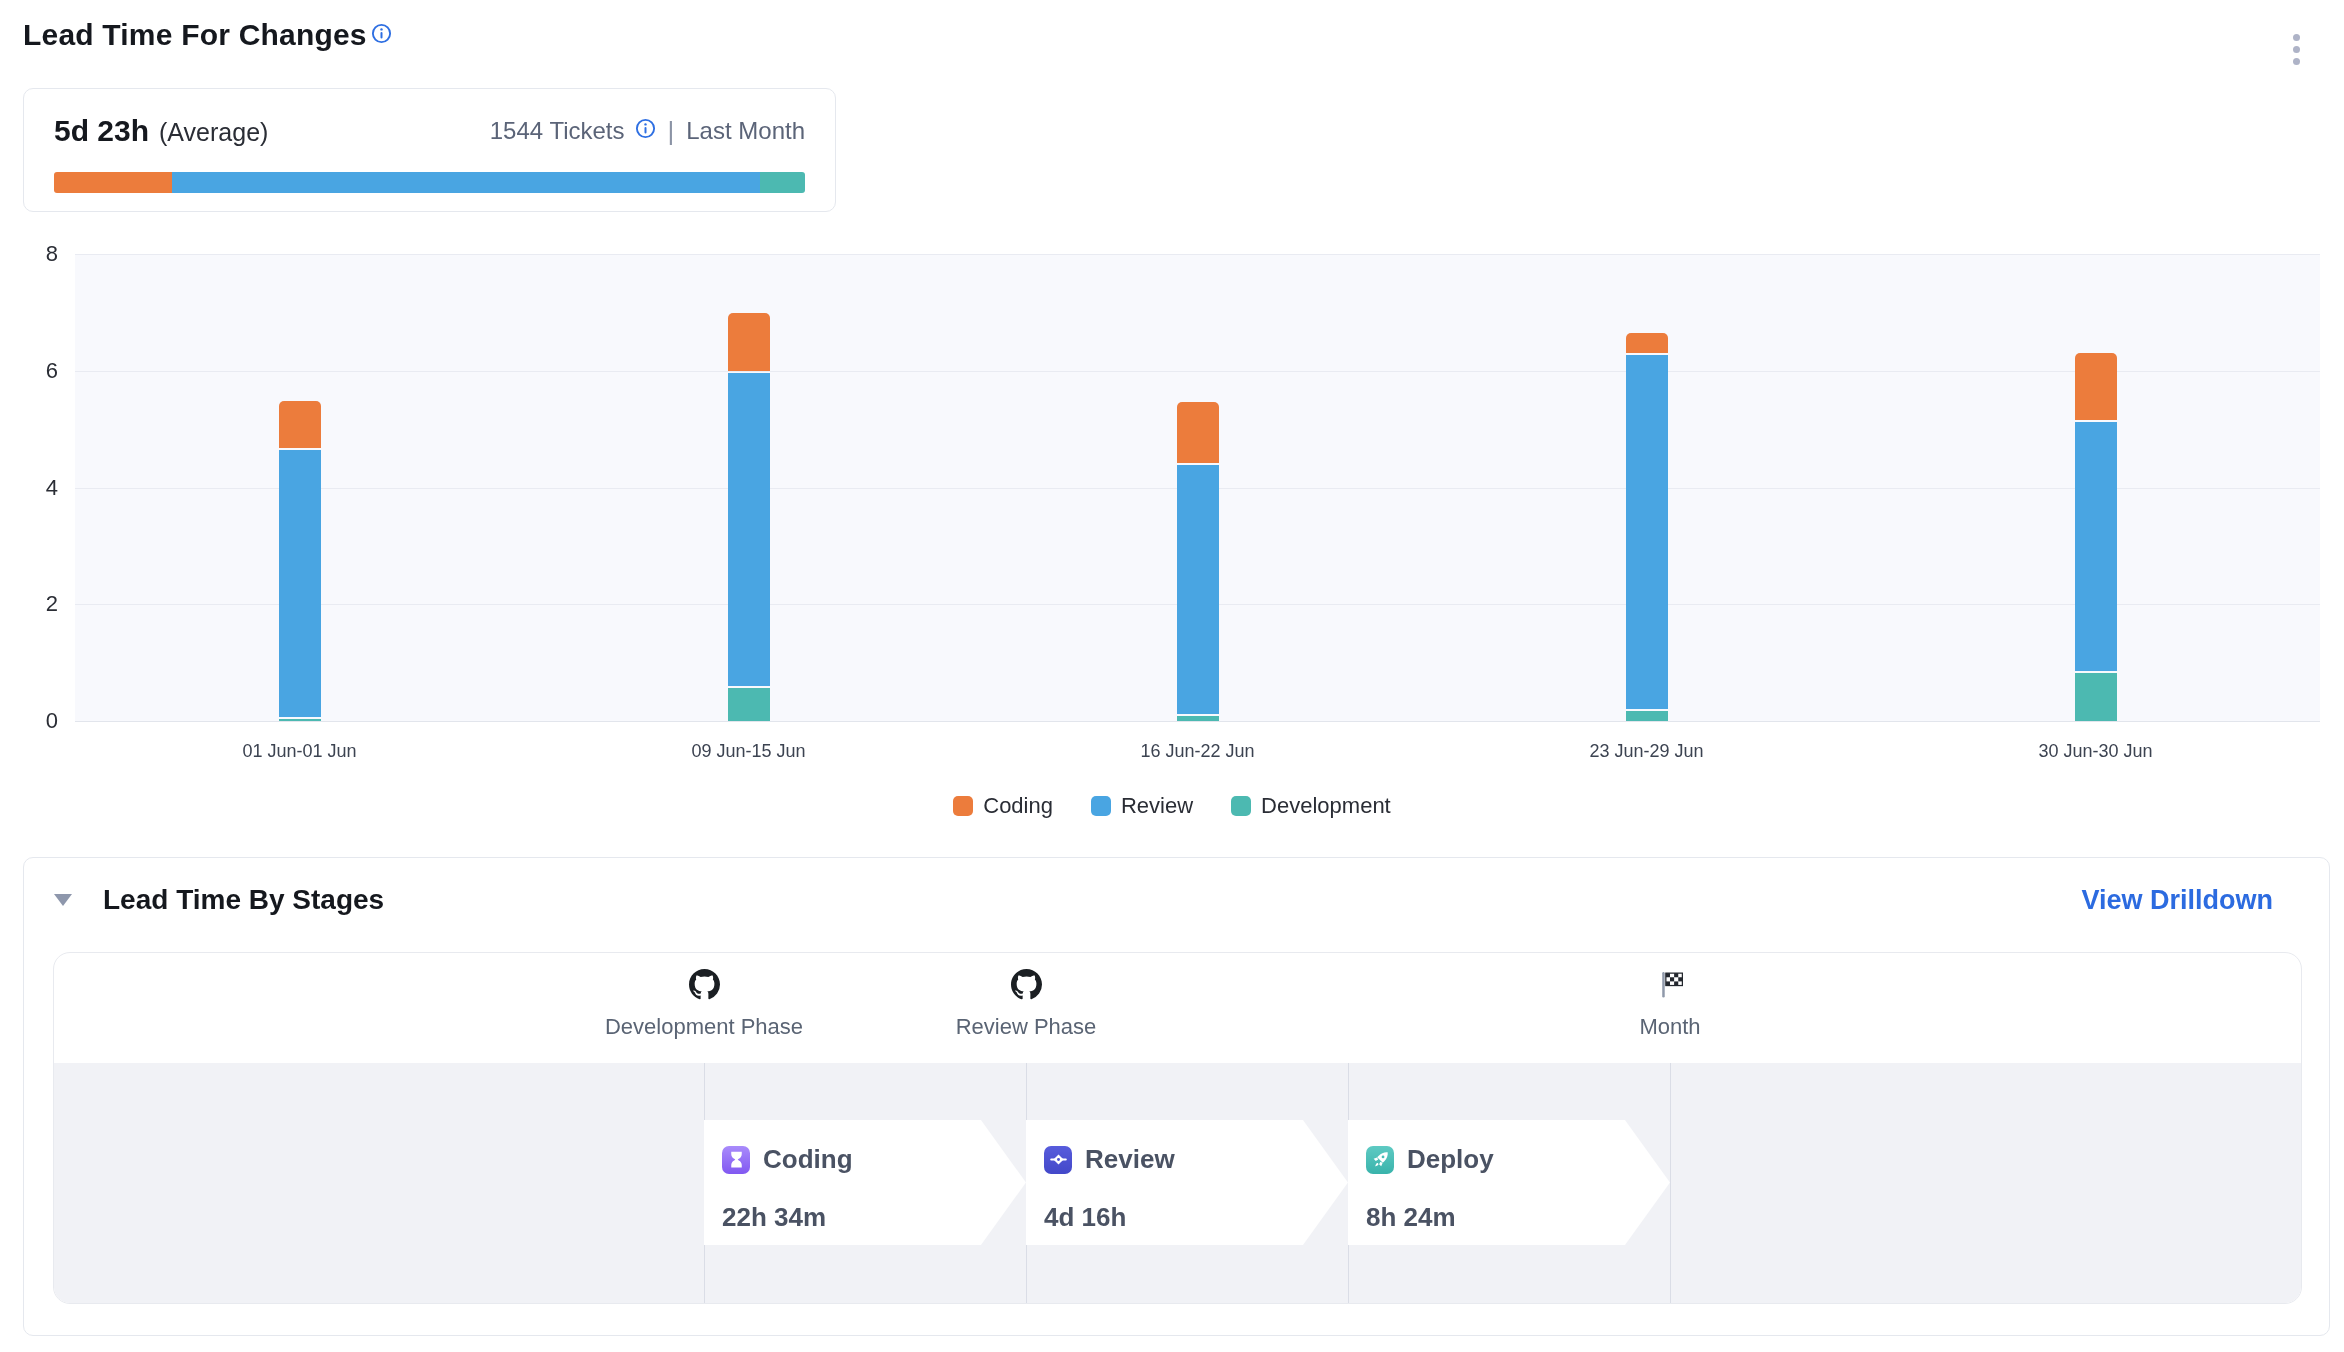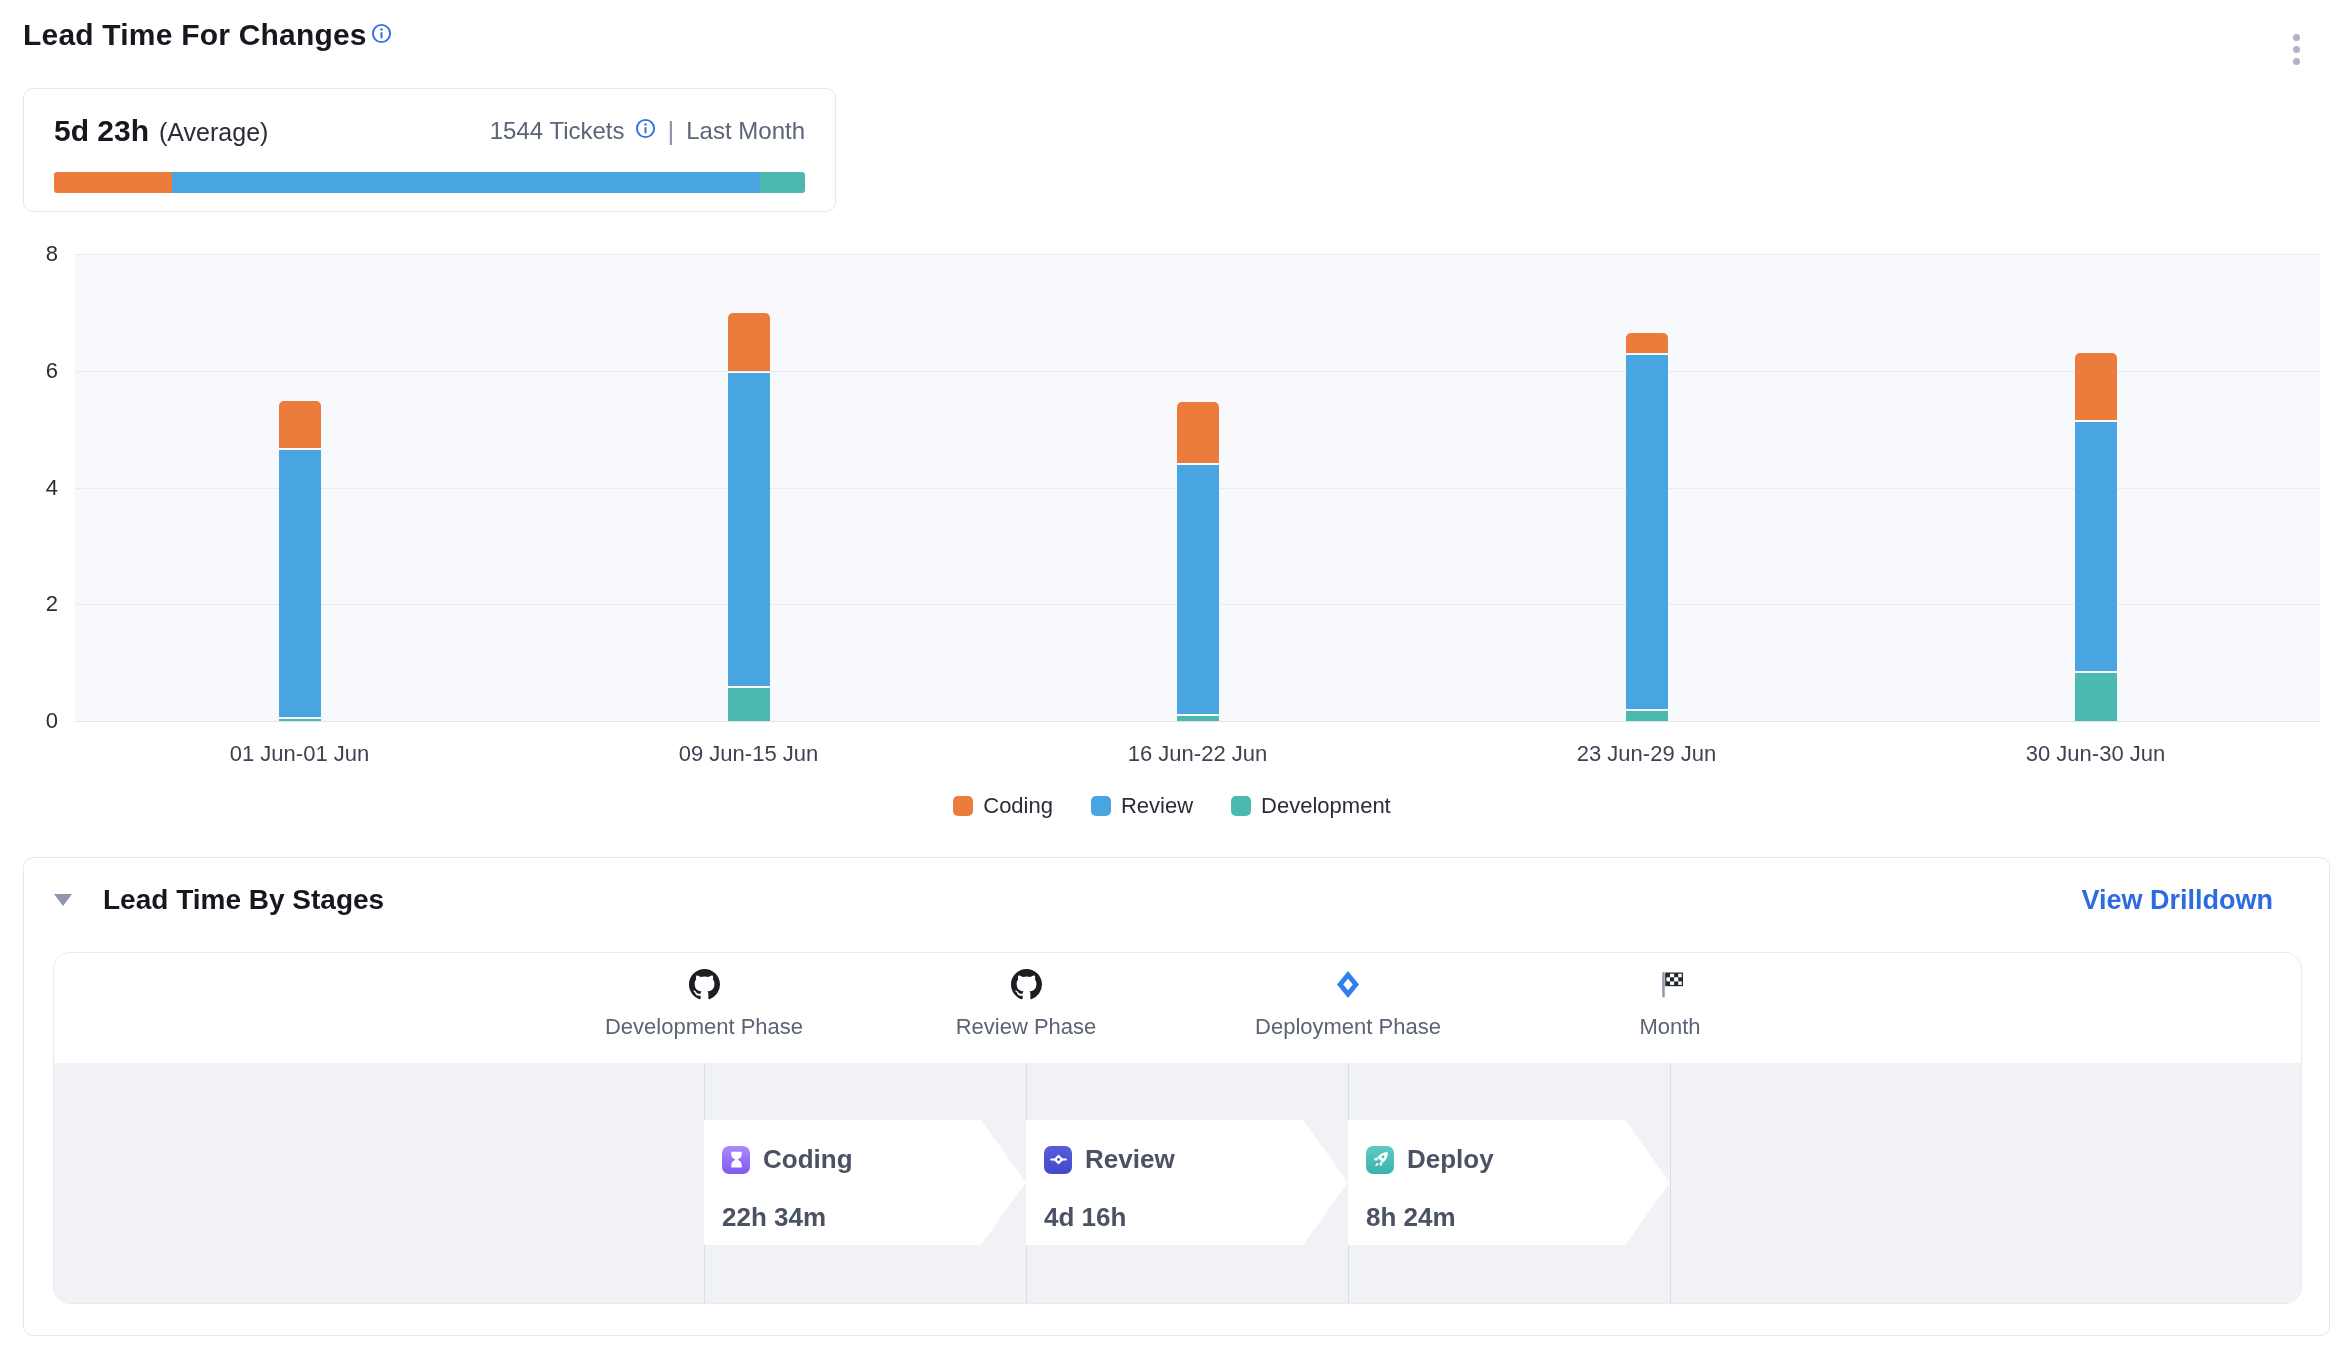--- a/index.html
+++ b/index.html
@@ -25,21 +25,21 @@
 
   
   .chart-wrap{position:absolute;left:0;top:240px;width:2344px;height:610px;}
   .plot{position:absolute;left:75px;top:14px;width:2245px;height:467px;background:#f8f9fd;}
   .gridline{position:absolute;left:0;width:100%;height:1px;background:#e9ebf2;}
   .gridline.zero{background:#e2e5ec;}
   .ylabel{position:absolute;width:46px;text-align:right;font-size:22px;color:#2a2d35;transform:translateY(-50%);}
   .bar{position:absolute;bottom:0;display:flex;flex-direction:column;justify-content:flex-end;gap:2px;width:42px;}
   .seg{width:100%;}
   .seg.top{border-radius:5px 5px 0 0;}
-  .xlabel{position:absolute;top:501px;width:260px;margin-left:-130px;text-align:center;font-size:22px;color:#3c4351;}
+  .xlabel{position:absolute;top:501px;width:260px;margin-left:-130px;text-align:center;font-size:18px;color:#3c4351;}
   .legend{position:absolute;top:553px;left:0;width:100%;display:flex;justify-content:center;gap:38px;}
   .legend-item{display:flex;align-items:center;gap:10px;cursor:pointer;}
   .legend-swatch{width:20px;height:20px;border-radius:5px;}
   .legend-label{font-size:22px;color:#2a2d35;}
 
   
   .stages-panel{position:absolute;left:23px;top:857px;width:2307px;height:479px;border:1px solid #e5e8ee;border-radius:10px;background:#fff;box-sizing:border-box;}
   .stages-header{position:absolute;left:30px;right:56px;top:26px;display:flex;align-items:center;gap:13px;}
   .caret-down{width:0;height:0;border-left:9px solid transparent;border-right:9px solid transparent;border-top:12px solid #8e97ac;cursor:pointer;}
   .stages-title{margin-left:18px;font-size:28px;font-weight:bold;color:#15181e;}
@@ -168,24 +168,20 @@
       <span class="stages-title">Lead Time By Stages</span>
       <a class="drilldown-link">View Drilldown</a>
     </div>
     <div class="stages-table" id="stages-table">
         <div class="phase-col" style="left: 650px;"><div class="phase-icon"><svg width="31" height="31" viewBox="0 0 16 16">
               <path fill="#1b1f23" d="M8 0C3.58 0 0 3.58 0 8c0 3.54 2.29 6.53 5.47 7.59.4.07.55-.17.55-.38 0-.19-.01-.82-.01-1.49-2.01.37-2.53-.49-2.69-.94-.09-.23-.48-.94-.82-1.13-.28-.15-.68-.52-.01-.53.63-.01 1.08.58 1.23.82.72 1.21 1.87.87 2.33.66.07-.52.28-.87.51-1.07-1.78-.2-3.64-.89-3.64-3.95 0-.87.31-1.59.82-2.15-.08-.2-.36-1.02.08-2.12 0 0 .67-.21 2.2.82.64-.18 1.32-.27 2-.27s1.36.09 2 .27c1.53-1.04 2.2-.82 2.2-.82.44 1.1.16 1.92.08 2.12.51.56.82 1.27.82 2.15 0 3.07-1.87 3.75-3.65 3.95.29.25.54.73.54 1.48 0 1.07-.01 1.93-.01 2.2 0 .21.15.46.55.38A8.01 8.01 0 0 0 16 8c0-4.42-3.58-8-8-8z"></path>
             </svg></div><div class="phase-label">Development Phase</div></div>
         <div class="phase-col" style="left: 972px;"><div class="phase-icon"><svg width="31" height="31" viewBox="0 0 16 16">
               <path fill="#1b1f23" d="M8 0C3.58 0 0 3.58 0 8c0 3.54 2.29 6.53 5.47 7.59.4.07.55-.17.55-.38 0-.19-.01-.82-.01-1.49-2.01.37-2.53-.49-2.69-.94-.09-.23-.48-.94-.82-1.13-.28-.15-.68-.52-.01-.53.63-.01 1.08.58 1.23.82.72 1.21 1.87.87 2.33.66.07-.52.28-.87.51-1.07-1.78-.2-3.64-.89-3.64-3.95 0-.87.31-1.59.82-2.15-.08-.2-.36-1.02.08-2.12 0 0 .67-.21 2.2.82.64-.18 1.32-.27 2-.27s1.36.09 2 .27c1.53-1.04 2.2-.82 2.2-.82.44 1.1.16 1.92.08 2.12.51.56.82 1.27.82 2.15 0 3.07-1.87 3.75-3.65 3.95.29.25.54.73.54 1.48 0 1.07-.01 1.93-.01 2.2 0 .21.15.46.55.38A8.01 8.01 0 0 0 16 8c0-4.42-3.58-8-8-8z"></path>
             </svg></div><div class="phase-label">Review Phase</div></div>
-        <div class="phase-col" style="left: 1294px;"><div class="phase-icon"><svg width="26" height="31" viewBox="0 0 26 30">
-              <path d="M13 1.5 L24 15 L13 28.5 L2 15 Z" fill="#2f80ed"></path>
-              <path d="M13 9.2 L17.8 15 L13 20.8 L8.2 15 Z" fill="#ffffff"></path>
-            </svg></div><div class="phase-label">Deployment Phase</div></div>
         <div class="phase-col" style="left: 1616px;"><div class="phase-icon"><svg width="31" height="31" viewBox="0 0 30 30">
               <rect x="7" y="3" width="2.4" height="24.5" rx="1.2" fill="#8f99aa"></rect>
               <rect x="10.5" y="4" width="16" height="12" fill="#fff" stroke="#23272e" stroke-width="1.2"></rect>
               <rect x="10.5" y="4" width="4" height="4" fill="#23272e"></rect>
               <rect x="18.5" y="4" width="4" height="4" fill="#23272e"></rect>
               <rect x="14.5" y="8" width="4" height="4" fill="#23272e"></rect>
               <rect x="22.5" y="8" width="4" height="4" fill="#23272e"></rect>
               <rect x="10.5" y="12" width="4" height="4" fill="#23272e"></rect>
               <rect x="18.5" y="12" width="4" height="4" fill="#23272e"></rect>
             </svg></div><div class="phase-label">Month</div></div>

